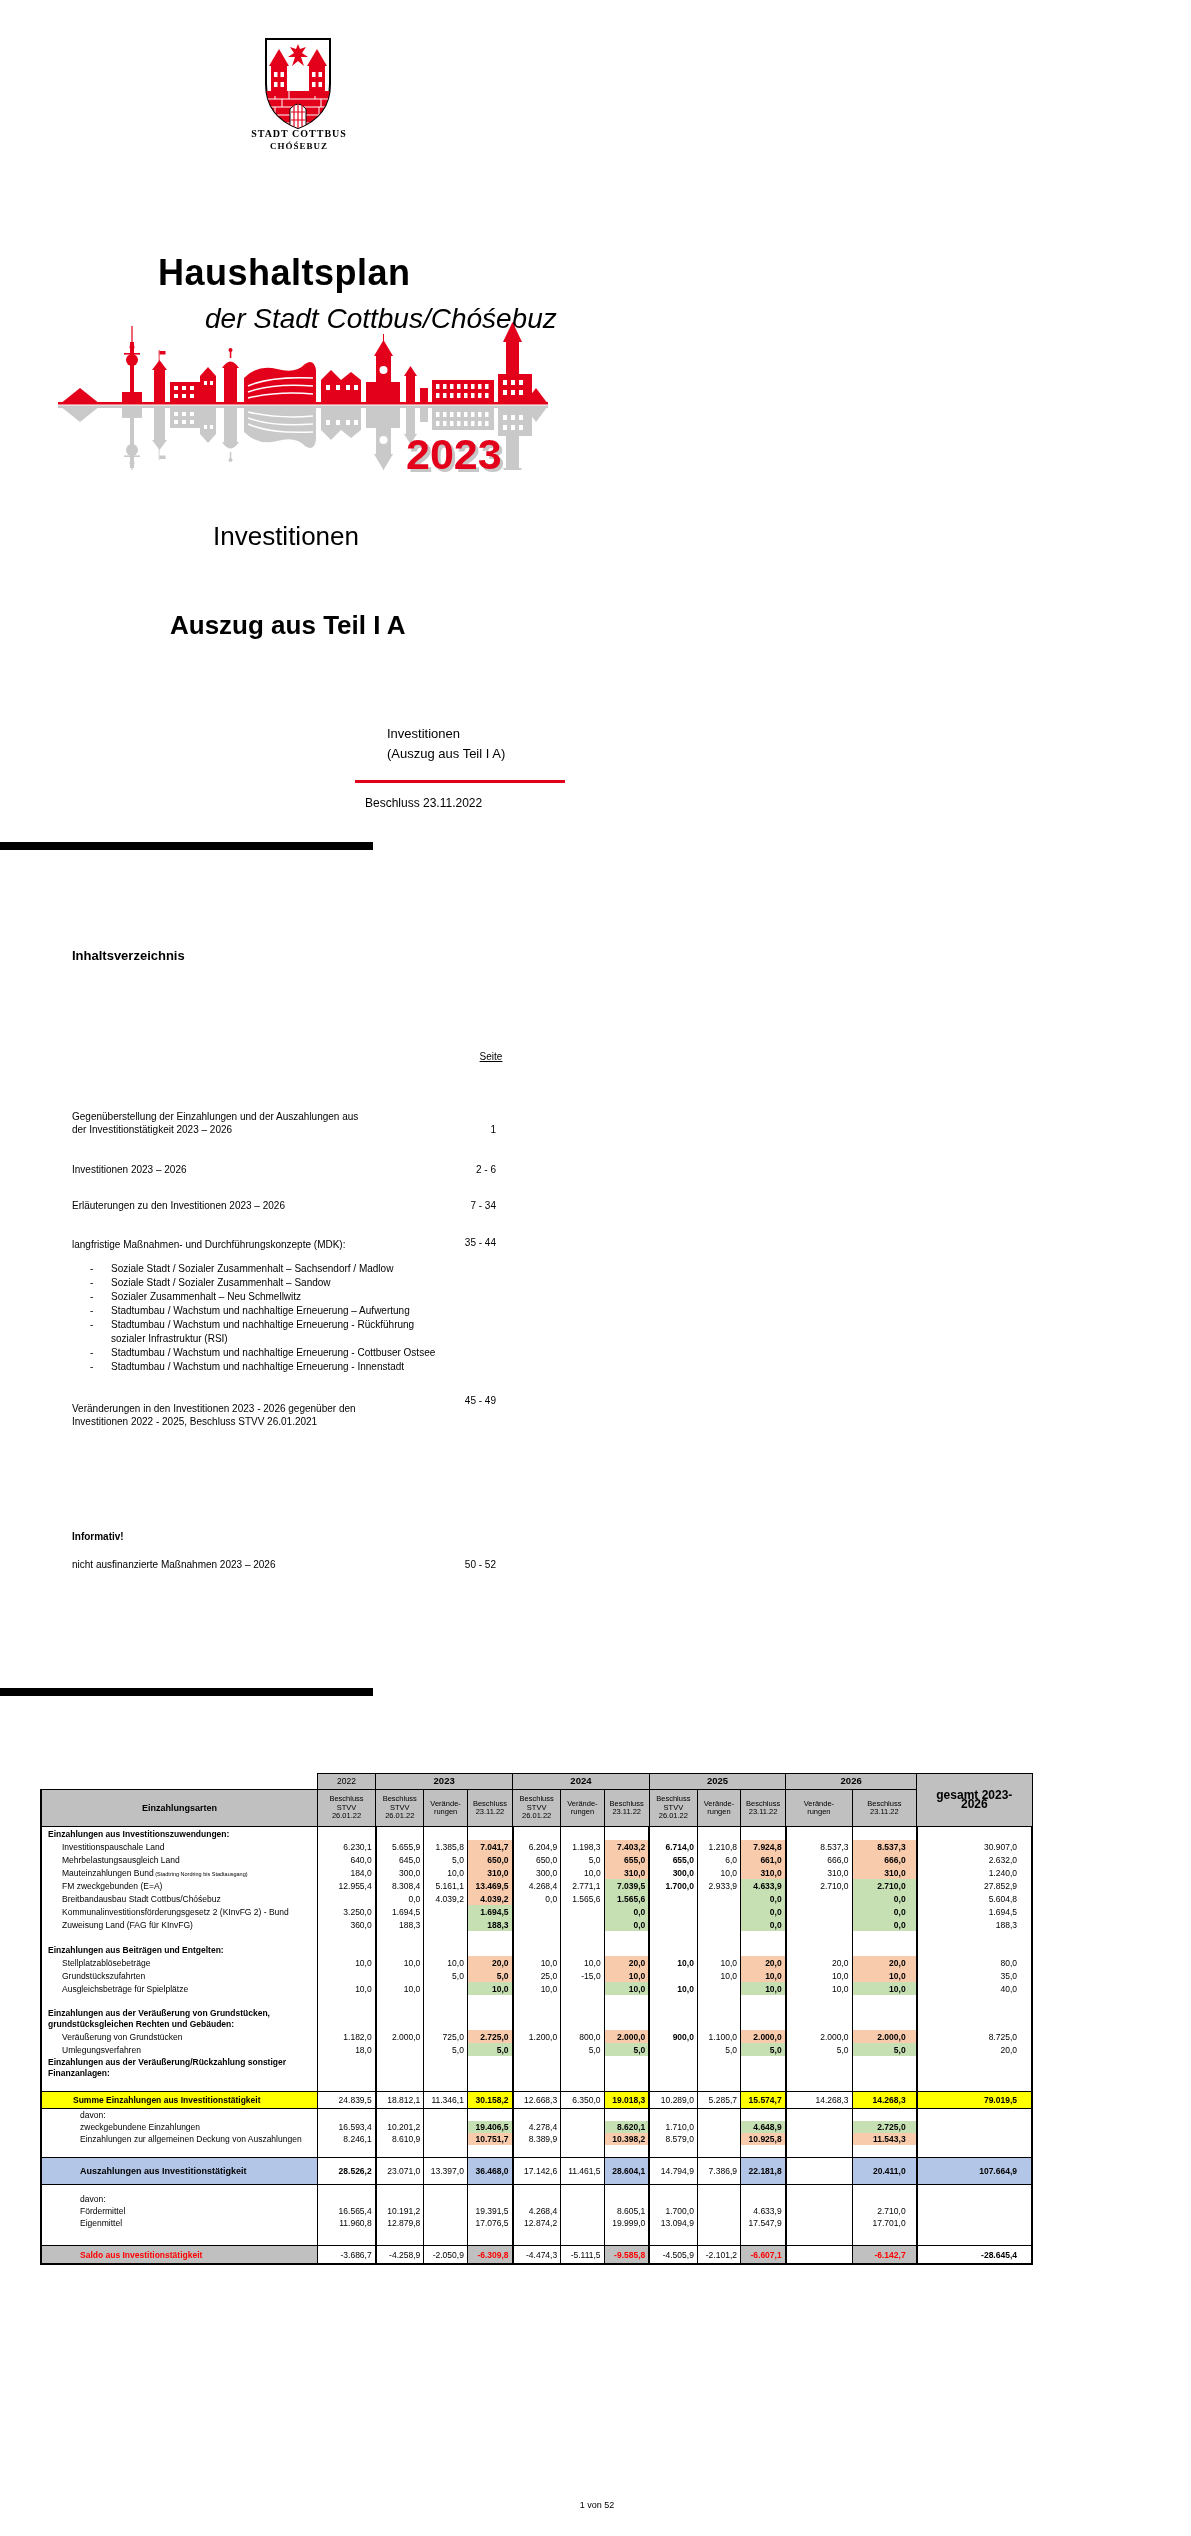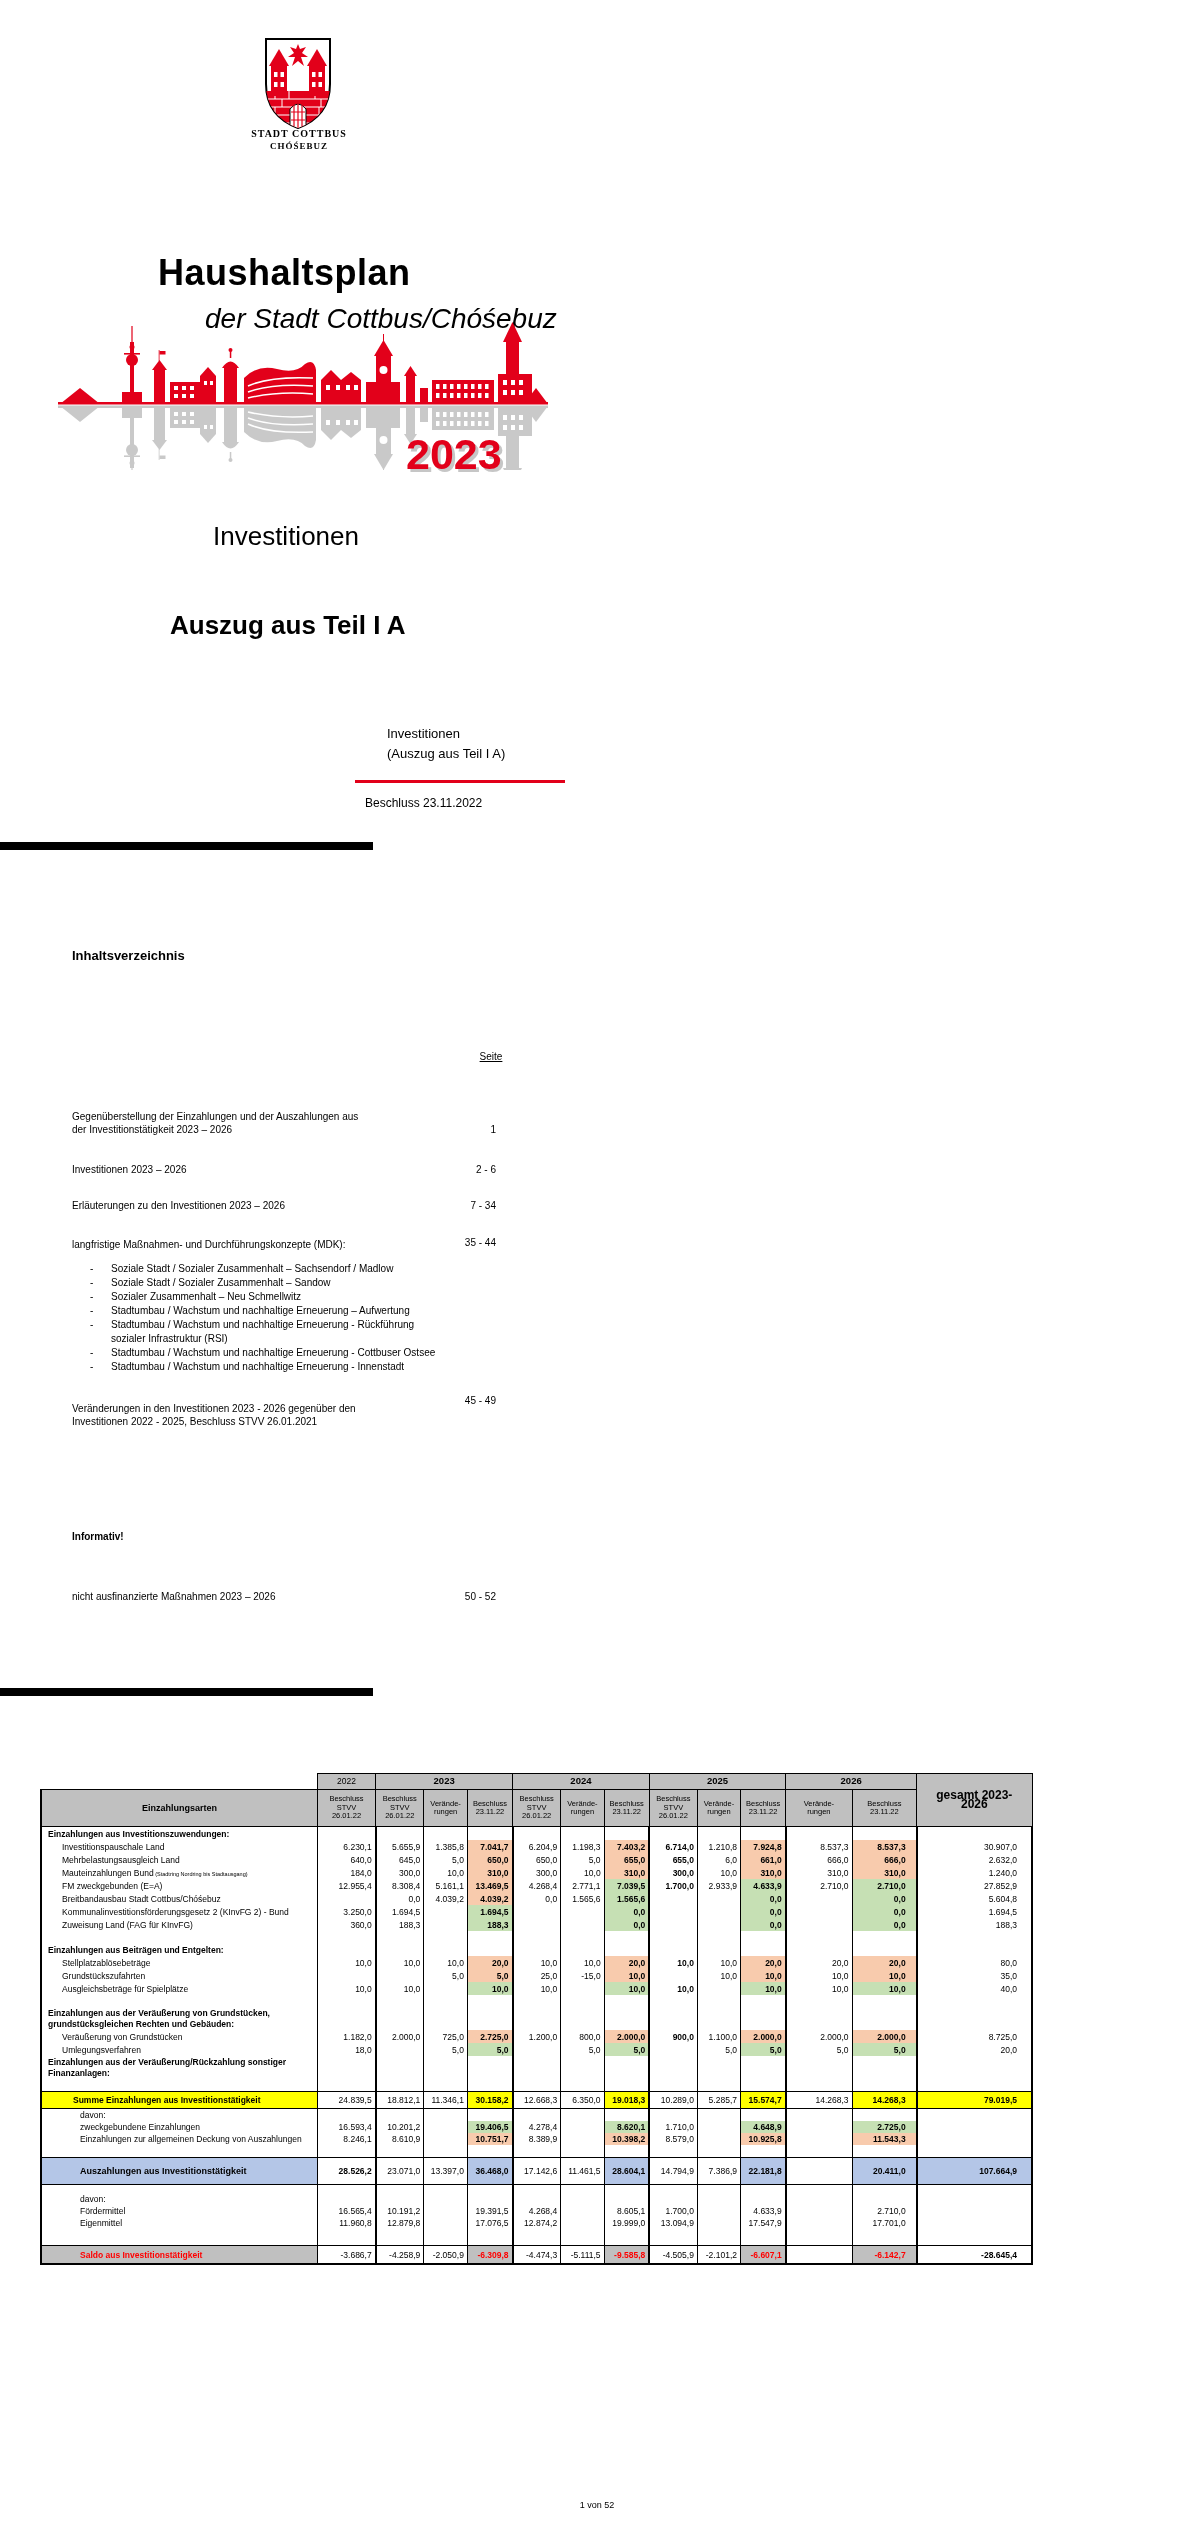--- a/index.html
+++ b/index.html
@@ -249,21 +249,21 @@
   <div class="seite">Seite</div>
   <div class="toc" id="toc">
       <div class="toc-entry" style="top: 0px;"><span>Gegenüberstellung der Einzahlungen und der Auszahlungen aus
 der Investitionstätigkeit 2023 – 2026</span><span class="toc-page" style="top: 13px;">1</span></div>
       <div class="toc-entry" style="top: 53px;"><span>Investitionen 2023 – 2026</span><span class="toc-page" style="top: 0px;">2 - 6</span></div>
       <div class="toc-entry" style="top: 89px;"><span>Erläuterungen zu den Investitionen 2023 – 2026</span><span class="toc-page" style="top: 0px;">7 - 34</span></div>
       <div class="toc-entry" style="top: 128px;"><span>langfristige Maßnahmen- und Durchführungskonzepte (MDK):</span><span class="toc-page" style="top: -2px;">35 - 44</span></div>
       <div class="toc-entry" style="top: 292px;"><span>Veränderungen in den Investitionen 2023 - 2026 gegenüber den
 Investitionen 2022 - 2025, Beschluss STVV 26.01.2021</span><span class="toc-page" style="top: -8px;">45 - 49</span></div>
       <div class="toc-entry bold" style="top: 420px;"><span>Informativ!</span></div>
-      <div class="toc-entry" style="top: 448px; margin-top: 32px;"><span>nicht ausfinanzierte Maßnahmen 2023 – 2026</span><span class="toc-page" style="top: 0px;">50 - 52</span></div>
+      <div class="toc-entry" style="top: 448px;"><span>nicht ausfinanzierte Maßnahmen 2023 – 2026</span><span class="toc-page" style="top: 0px;">50 - 52</span></div>
       <div class="mdk" style="top: 152px;">
         <div class="mdk-item"><span class="mdk-dash">-</span>Soziale Stadt / Sozialer Zusammenhalt – Sachsendorf / Madlow</div>
         <div class="mdk-item"><span class="mdk-dash">-</span>Soziale Stadt / Sozialer Zusammenhalt – Sandow</div>
         <div class="mdk-item"><span class="mdk-dash">-</span>Sozialer Zusammenhalt – Neu Schmellwitz</div>
         <div class="mdk-item"><span class="mdk-dash">-</span>Stadtumbau / Wachstum und nachhaltige Erneuerung – Aufwertung</div>
         <div class="mdk-item"><span class="mdk-dash">-</span>Stadtumbau / Wachstum und nachhaltige Erneuerung - Rückführung
 sozialer Infrastruktur (RSI)</div>
         <div class="mdk-item"><span class="mdk-dash">-</span>Stadtumbau / Wachstum und nachhaltige Erneuerung - Cottbuser Ostsee</div>
         <div class="mdk-item"><span class="mdk-dash">-</span>Stadtumbau / Wachstum und nachhaltige Erneuerung - Innenstadt</div>
       </div>

